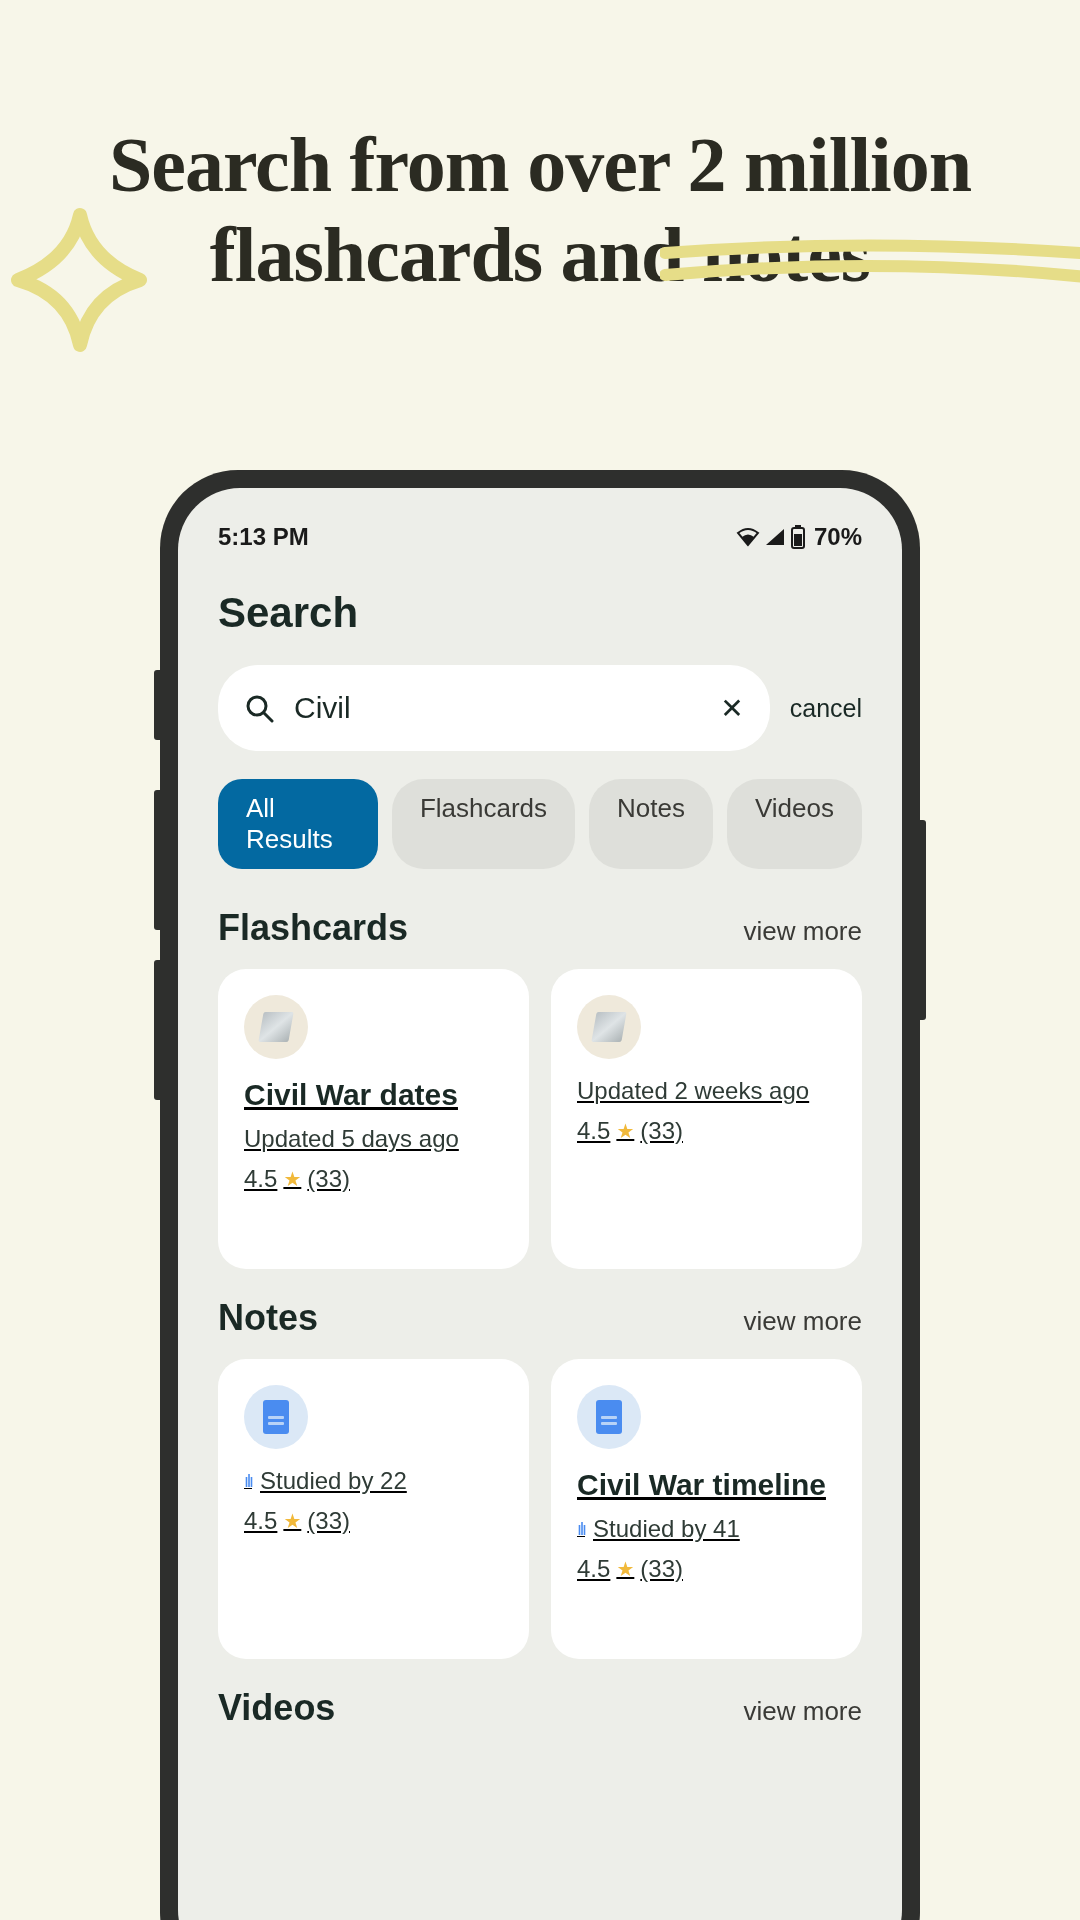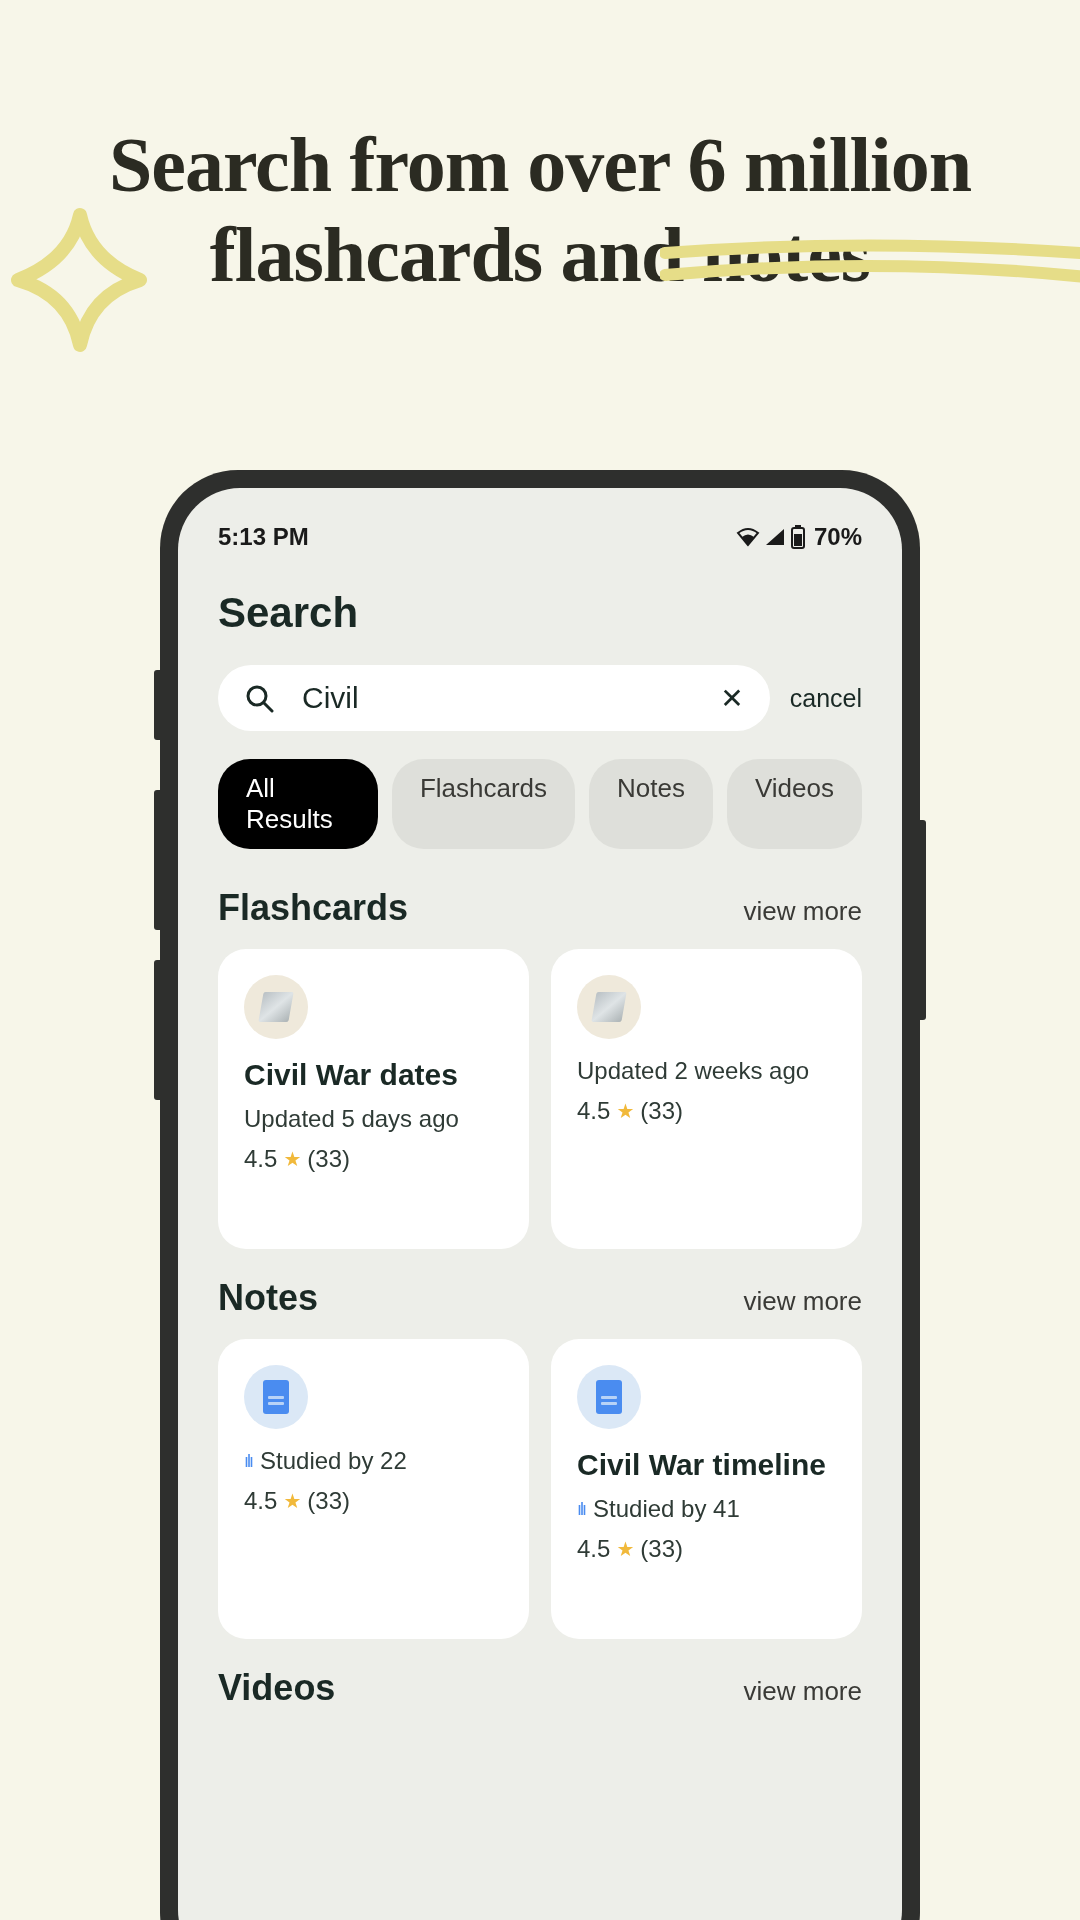--- a/index.html
+++ b/index.html
@@ -95,22 +95,22 @@
     align-items: center;
     gap: 20px;
     padding: 0 40px;
   }
   .search-box {
     flex: 1;
     display: flex;
     align-items: center;
     background: #fff;
     border-radius: 40px;
-    padding: 16px 26px;
-    gap: 28px;
+    padding: 26px 26px;
+    gap: 20px;
   }
   .search-box input {
     flex: 1;
     border: none;
     outline: none;
     font-size: 30px;
     background: transparent;
     color: #1a2925;
   }
   .search-clear {
@@ -131,22 +131,23 @@
   }
   .tab {
     padding: 14px 28px;
     border-radius: 32px;
     font-size: 26px;
     background: #dedfda;
     color: #3a3a36;
     cursor: pointer;
   }
   .tab.active {
-    background: #000000;
+    background: #0369a1;
     color: #fff;
+    border-radius: 24px;
   }
   .section {
     padding: 28px 40px 0;
   }
   .section-head {
     display: flex;
     justify-content: space-between;
     align-items: baseline;
     margin-bottom: 20px;
   }
@@ -166,20 +167,21 @@
   }
   .card {
     flex: 1;
     background: #fff;
     border-radius: 28px;
     padding: 26px;
     min-height: 300px;
     display: flex;
     flex-direction: column;
     gap: 12px;
+    text-decoration: underline;
   }
   .card-icon-wrap {
     width: 64px;
     height: 64px;
     border-radius: 50%;
     display: flex;
     align-items: center;
     justify-content: center;
     margin-bottom: 6px;
   }
@@ -239,21 +241,21 @@
 
 <svg class="sparkle" viewBox="0 0 160 160">
   <path d="M80 15 Q90 60 140 80 Q90 95 80 145 Q70 95 18 80 Q70 60 80 15 Z" fill="none" stroke="#e6dd88" stroke-width="14" stroke-linejoin="round"></path>
 </svg>
 
 <svg class="underline-swoosh" viewBox="0 0 450 70" preserveAspectRatio="none">
   <path d="M5 18 Q220 2 445 20 M5 40 Q230 20 445 44" fill="none" stroke="#e6dd88" stroke-width="12" stroke-linecap="round"></path>
 </svg>
 
 <h1 class="headline">
-  <span>Search from over </span><b>6 million</b><br>
+  <span>Search from over </span><b>2 million</b><br>
   <span>flashcards and notes</span>
 </h1>
 
 <div class="phone">
   <div class="phone-btn-left btn-l1"></div>
   <div class="phone-btn-left btn-l2"></div>
   <div class="phone-btn-left btn-l3"></div>
   <div class="phone-btn-right"></div>
 
   <div class="screen">

